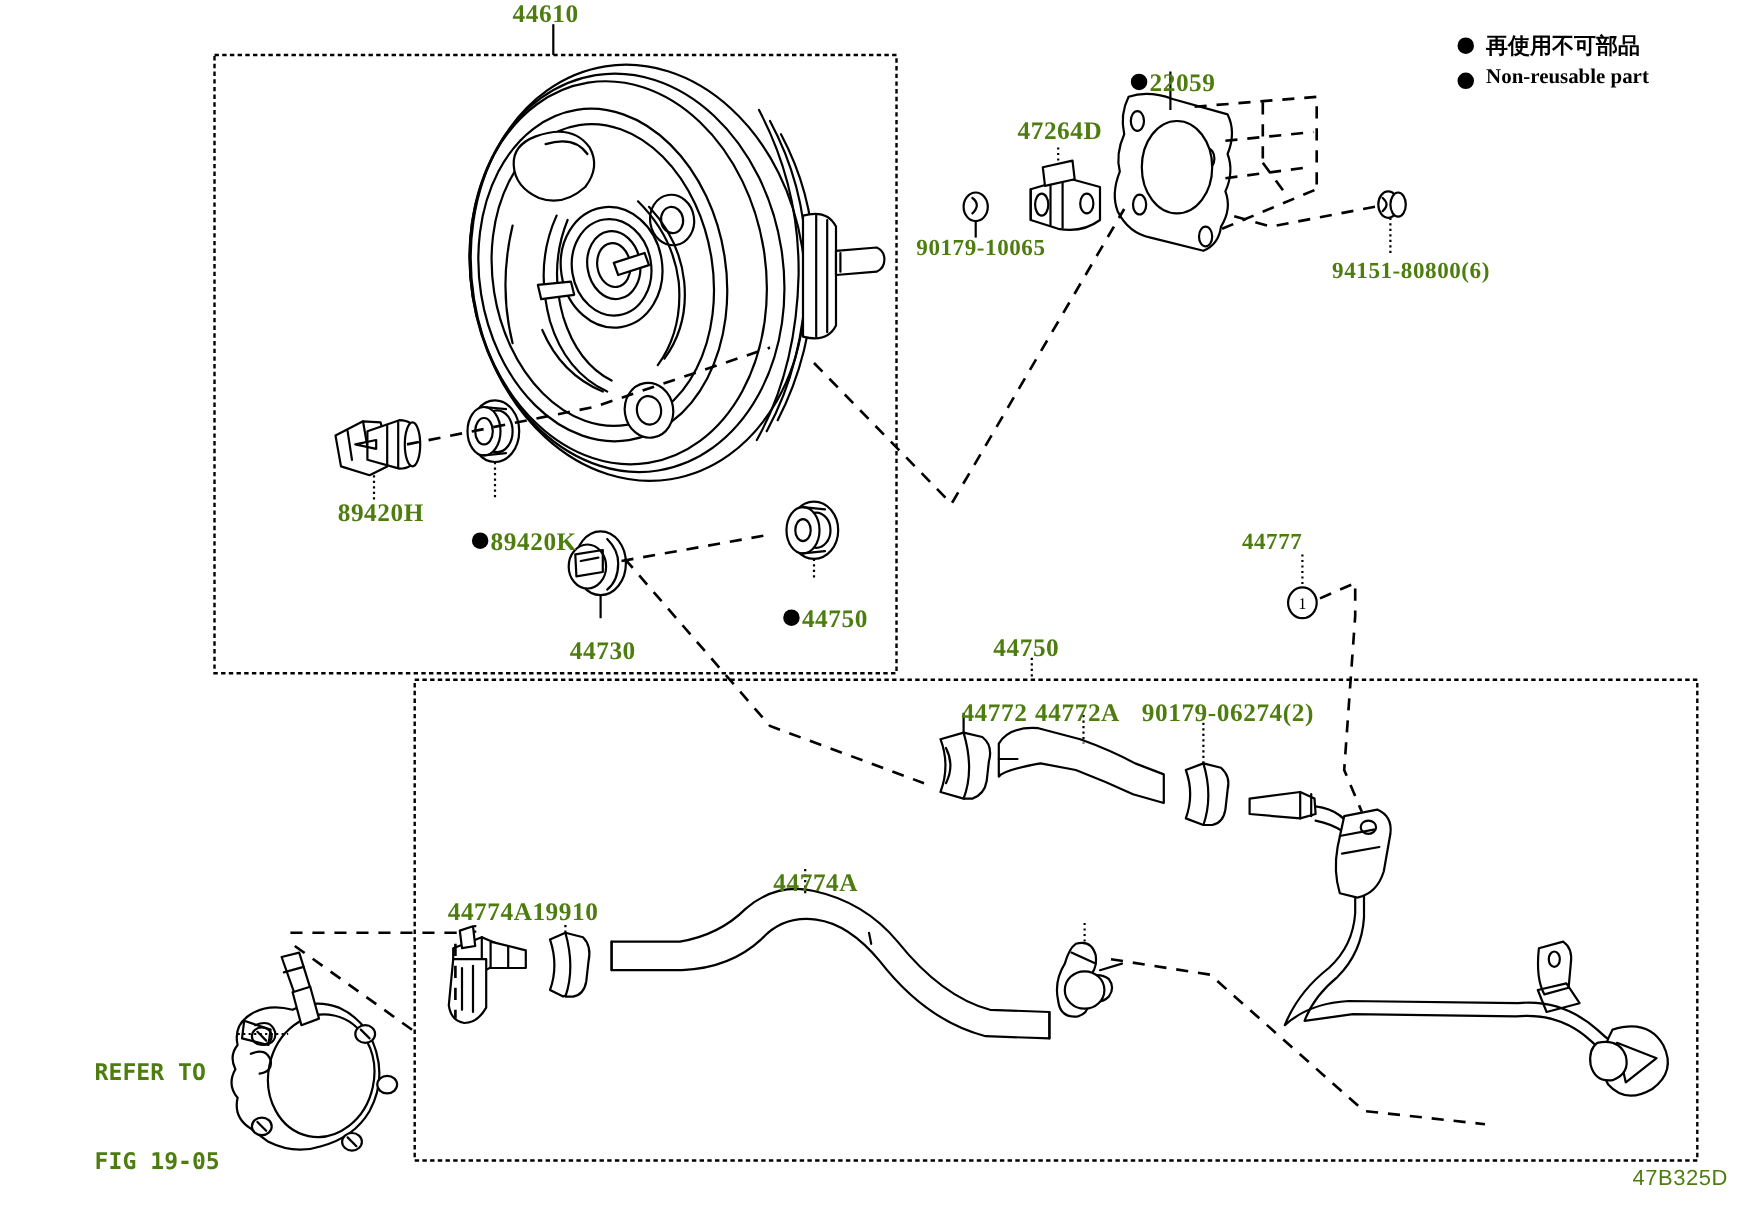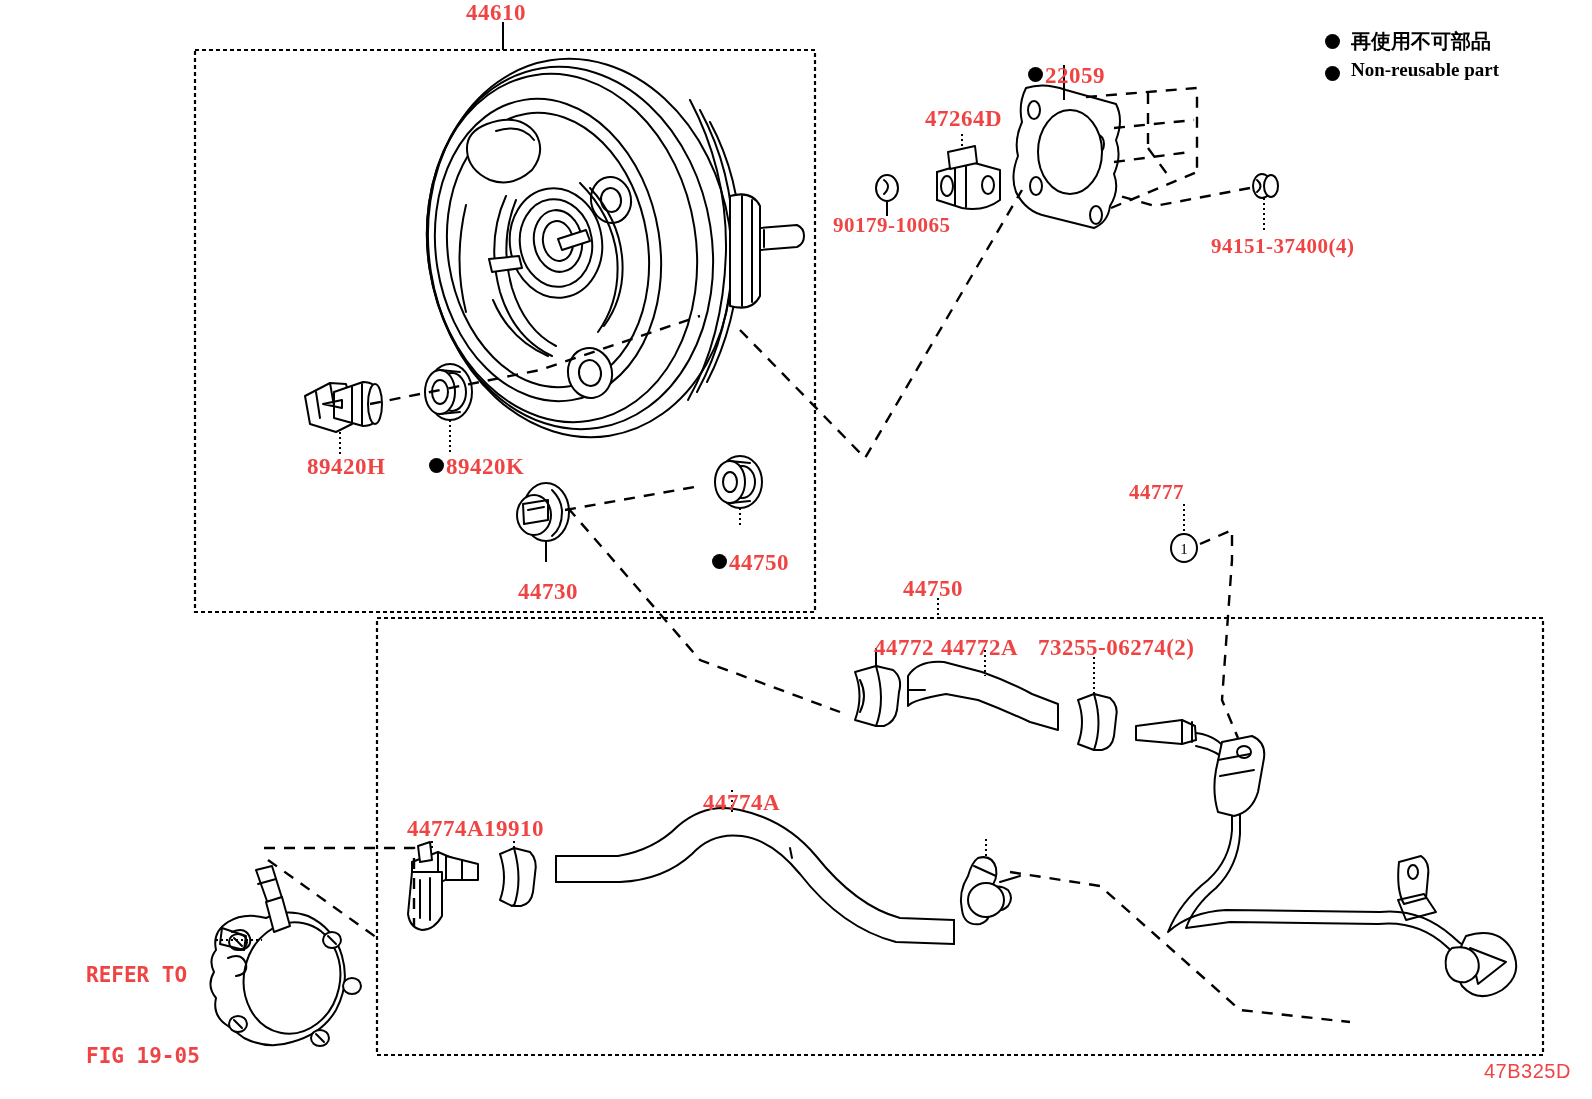--- a/index.html
+++ b/index.html
@@ -1,18 +1,18 @@
 <!DOCTYPE html>
 <html><head>
 <meta charset="utf-8">
 <style>
   html,body{margin:0;padding:0;background:#fff;}
   body{font-family:"Liberation Serif",serif;}
   #sheet{position:relative;width:1592px;height:1099px;background:#fff;overflow:hidden;}
-  .lbl{position:absolute;font-family:"Liberation Serif",serif;font-weight:bold;color:#ef4444;white-space:pre;letter-spacing:.5px;}
+  .lbl{position:absolute;font-family:"Liberation Serif",serif;font-weight:bold;color:#4d7c0f;white-space:pre;letter-spacing:.5px;}
   .pn{font-size:23px;}
   .pn-sm{font-size:21px;}
   .legend{font-size:19px;font-weight:bold;}
   .legend-jp{font-size:20px;font-weight:bold;font-family:"DejaVu Sans",sans-serif;}
   .refer{font-size:21px;font-weight:bold;font-family:"DejaVu Sans Mono",monospace;letter-spacing:0px;line-height:27px;}
   .code{font-size:20px;font-weight:normal;font-family:"Liberation Sans",sans-serif;}
   .dot{display:inline-block;width:15px;height:15px;border-radius:50%;background:#000;vertical-align:1px;margin-right:2px;}
   svg{position:absolute;left:0;top:0;}
   .bx{fill:none;stroke:#000;stroke-width:2.2;stroke-dasharray:4 3;}
   .ld{stroke:#000;stroke-width:2;fill:none;}
@@ -293,35 +293,35 @@
   </svg>
 
   <div class="lbl pn" style="left:466px;top:0px;">44610</div>
   <div class="lbl pn" style="left:903px;top:576px;">44750</div>
 
   <div class="lbl pn" style="left:1003px;top:37px;">
     <span class="dot"></span><span>22059</span>
   </div>
   <div class="lbl pn" style="left:925px;top:106px;">47264D</div>
   <div class="lbl pn-sm" style="left:833px;top:213px;">90179-10065</div>
-  <div class="lbl pn-sm" style="left:1211px;top:234px;">94151-37400(4)</div>
+  <div class="lbl pn-sm" style="left:1211px;top:234px;">94151-80800(6)</div>
 
   <div class="lbl pn" style="left:307px;top:454px;">89420H</div>
-  <div class="lbl pn" style="left:404px;top:428px;">
+  <div class="lbl pn" style="left:404px;top:454px;">
     <span class="dot"></span><span>89420K</span>
   </div>
 
   <div class="lbl pn" style="left:518px;top:562px;margin-top:17px;">44730</div>
   <div class="lbl pn" style="left:687px;top:524px;">
     <span class="dot"></span><span>44750</span>
   </div>
 
   <div class="lbl pn" style="left:838px;top:635px;margin-left:36px;">44772</div>
   <div class="lbl pn" style="left:941px;top:635px;">44772A</div>
-  <div class="lbl pn" style="left:1038px;top:635px;">73255-06274(2)</div>
+  <div class="lbl pn" style="left:1038px;top:635px;">90179-06274(2)</div>
 
   <div class="lbl pn-sm" style="left:1129px;top:480px;">44777</div>
 
   <div class="lbl pn" style="left:407px;top:816px;">44774A</div>
   <div class="lbl pn" style="left:484px;top:816px;">19910</div>
   <div class="lbl pn" style="left:703px;top:790px;">44774A</div>
   <div class="lbl pn" style="left:949px;top:816px;"></div>
 
   <div class="lbl refer" style="left:86px;top:908px;">
     <div>REFER TO</div>

